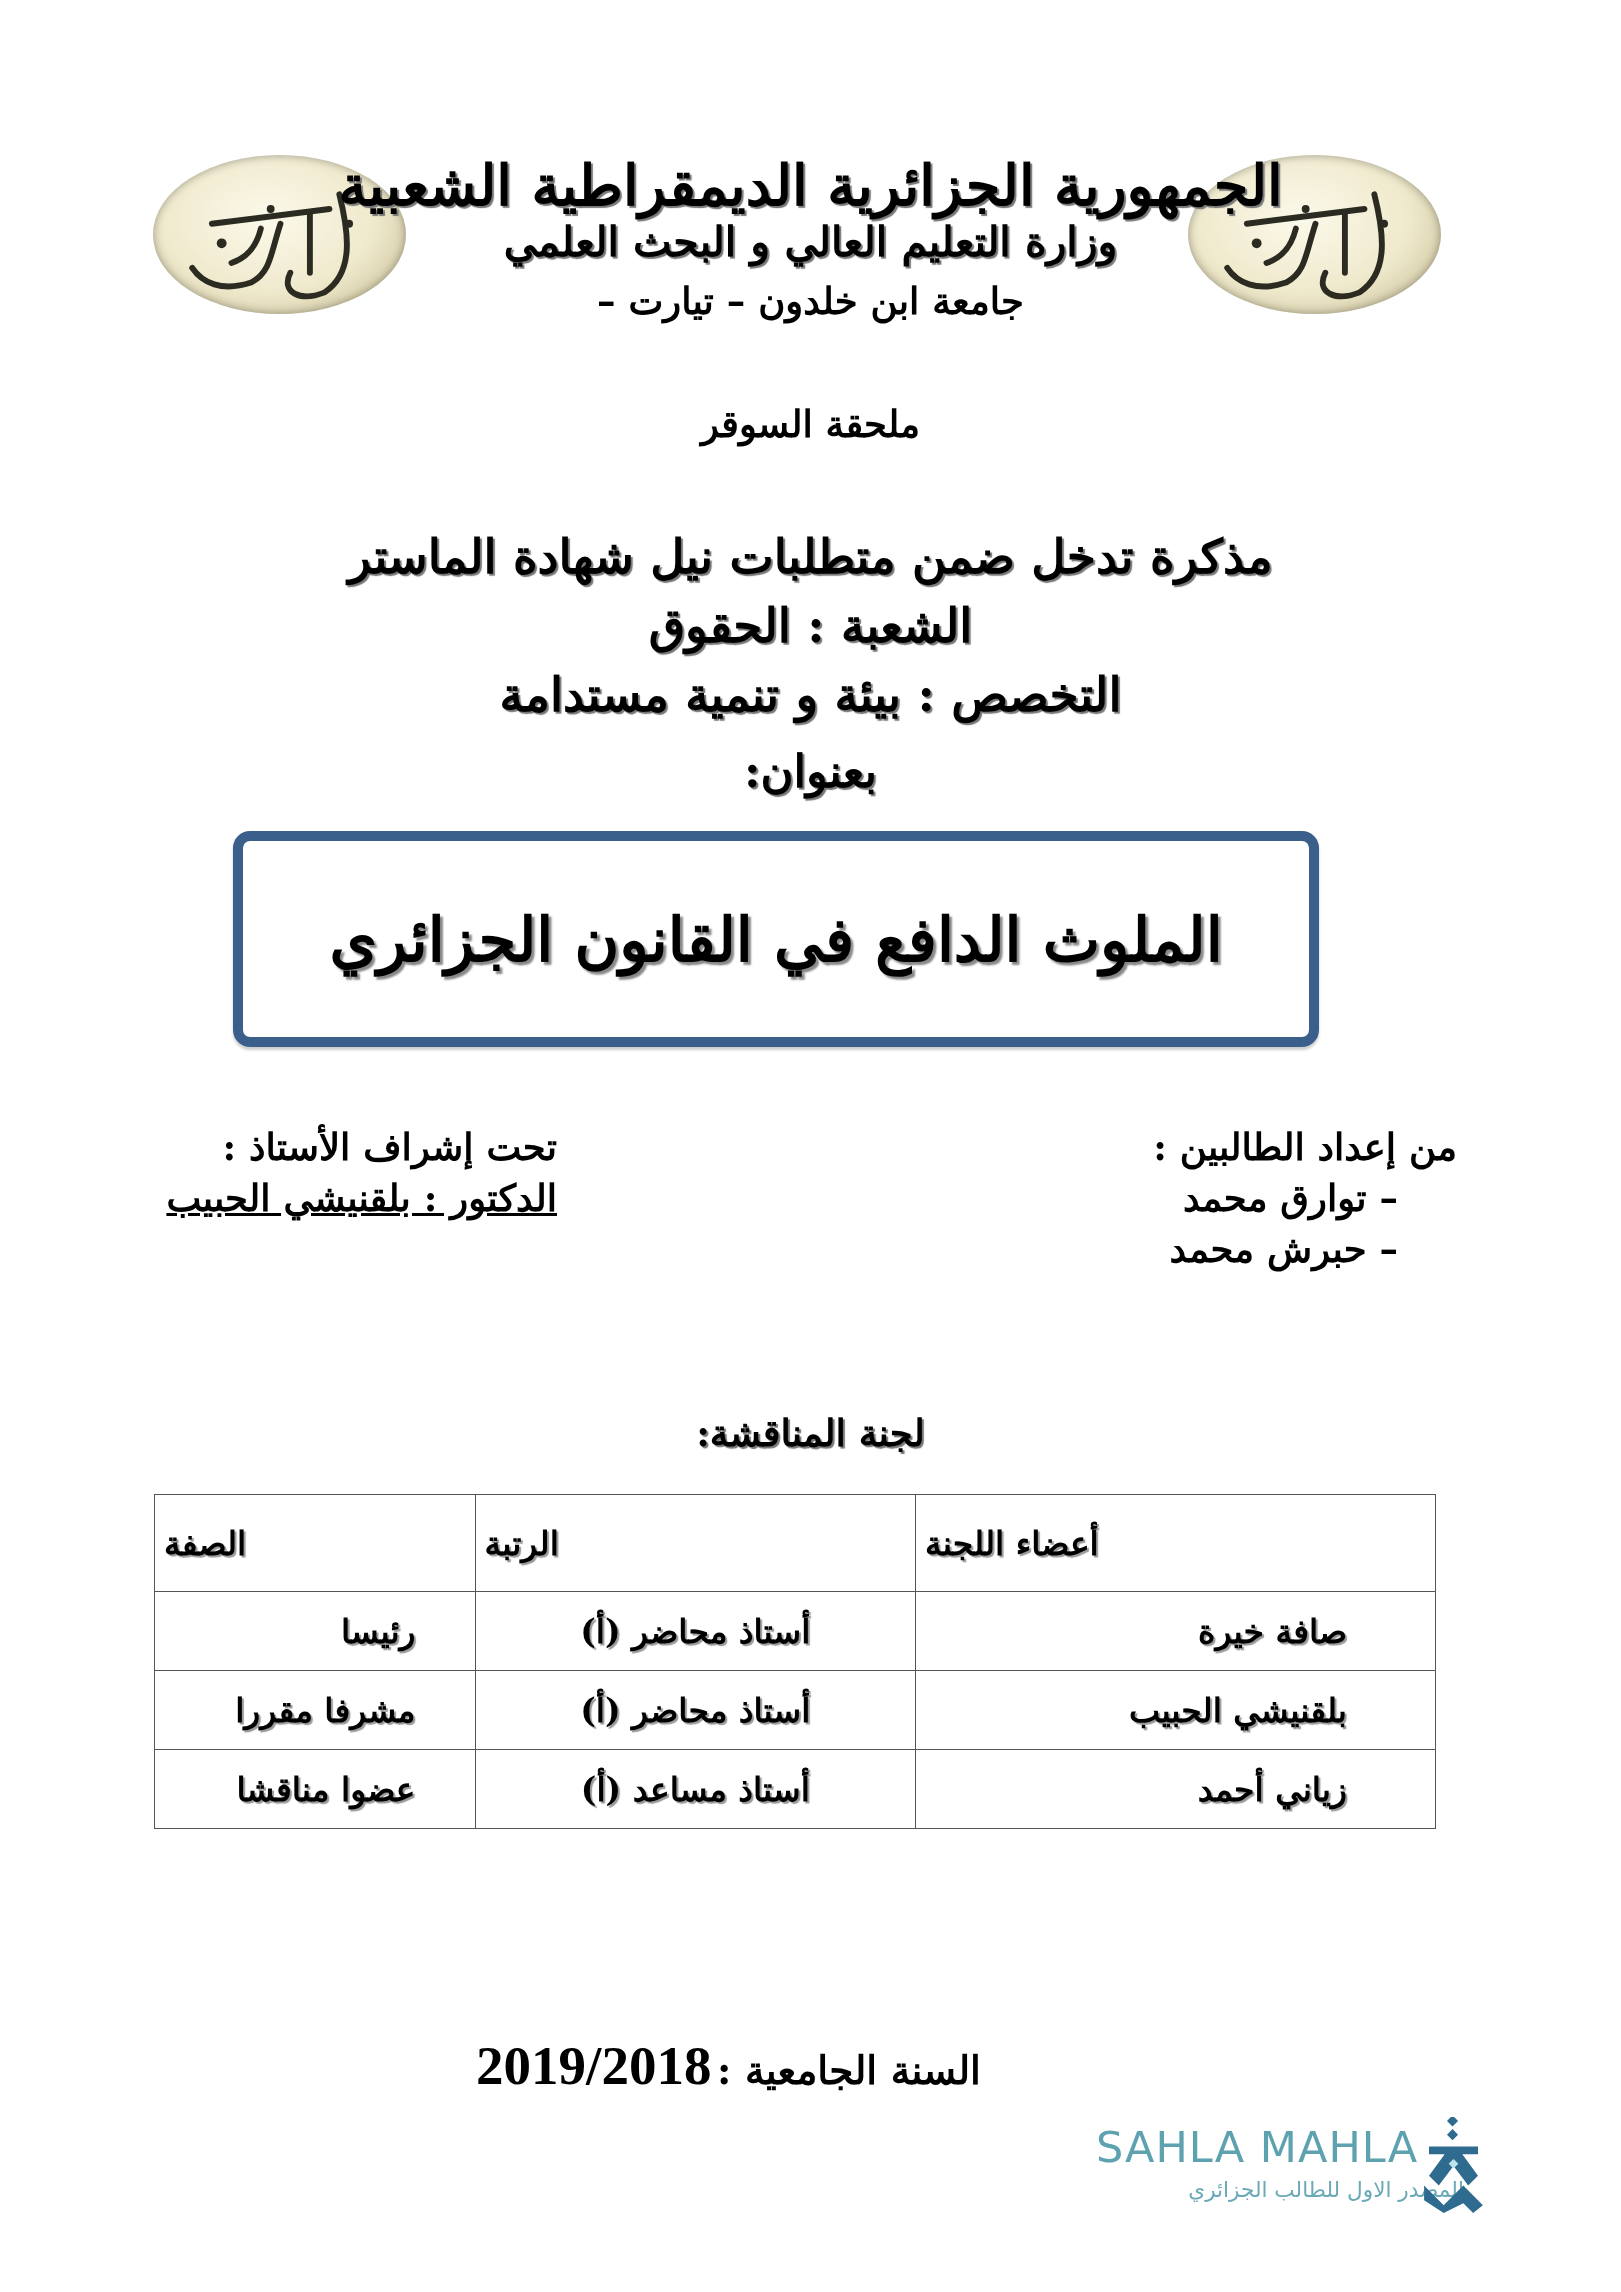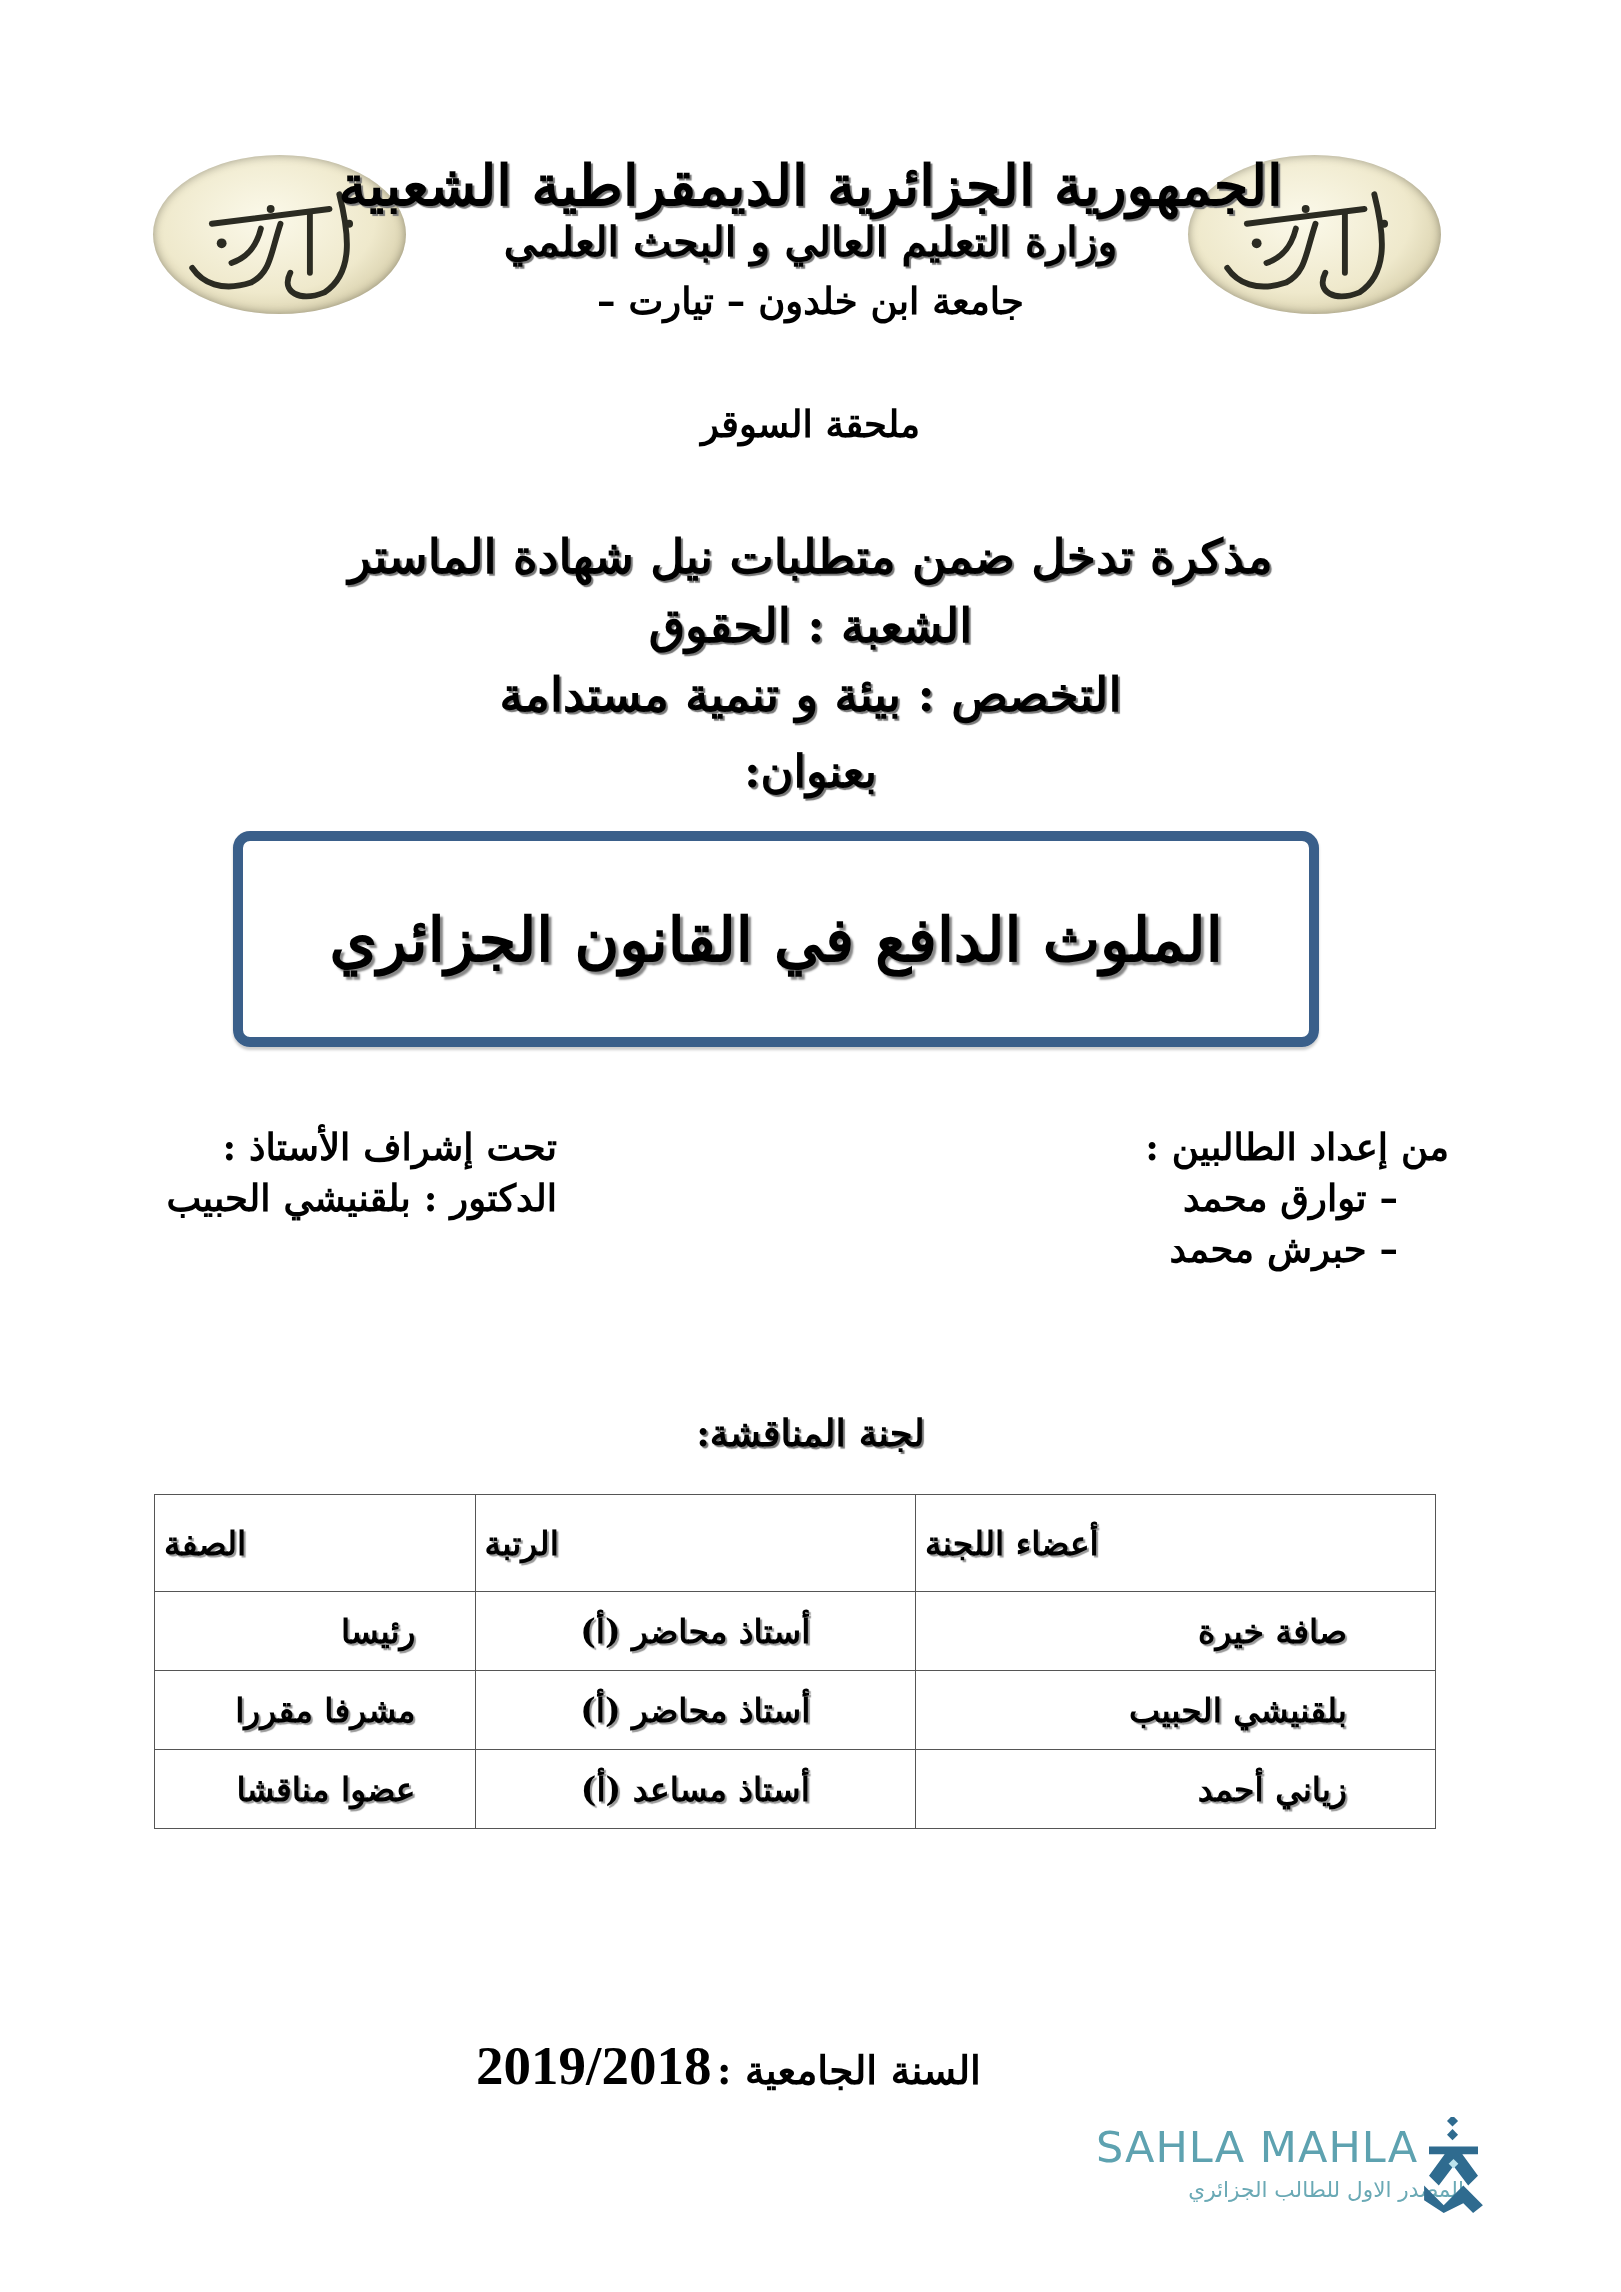--- a/index.html
+++ b/index.html
@@ -86,26 +86,26 @@
 
 <div class="abs header-line rtl center bold shadow" style="top:529px; font-size:47px;">مذكرة تدخل ضمن متطلبات نيل شهادة الماستر</div>
 <div class="abs header-line rtl center bold shadow" style="top:598px; font-size:47px;">الشعبة : الحقوق</div>
 <div class="abs header-line rtl center bold shadow" style="top:667px; font-size:47px;">التخصص : بيئة و تنمية مستدامة</div>
 <div class="abs header-line rtl center bold shadow" style="top:737px; font-size:45px;margin-top:8px;">بعنوان:</div>
 
 <div class="abs title-box">
   <div class="title-box-text rtl">الملوث الدافع في القانون الجزائري</div>
 </div>
 
-<div class="abs rtl col-text" style="right:172px; top:1125px; width:490px; text-align:right;">من إعداد الطالبين :</div>
+<div class="abs rtl col-text" style="right:164px; top:1125px; width:490px; text-align:right;">من إعداد الطالبين :</div>
 <div class="abs rtl col-text" style="right:223px; top:1176px; width:490px; text-align:right;">– توارق محمد</div>
 <div class="abs rtl col-text" style="right:223px; top:1227px; width:490px; text-align:right;">– حبرش محمد</div>
 
 <div class="abs rtl col-text" style="left:165px; top:1125px; width:392px; text-align:right;">تحت إشراف الأستاذ :</div>
-<div class="abs rtl col-text" style="left:165px; top:1176px; width:392px; text-align:right;">الدكتور : بلقنيشي الحبيب</div>
+<div class="abs rtl col-text" style="left:165px; top:1176px; width:392px; text-align:right;text-decoration:underline;">الدكتور : بلقنيشي الحبيب</div>
 
 <div class="abs header-line rtl center bold shadow" style="top:1411px; font-size:37px;">لجنة المناقشة:</div>
 
 <table class="committee">
   <tbody>
       <tr>
     <th style="width:522px;">أعضاء اللجنة</th>
     <th style="width:446px;">الرتبة</th>
     <th style="width:312px;">الصفة</th>
   </tr>

